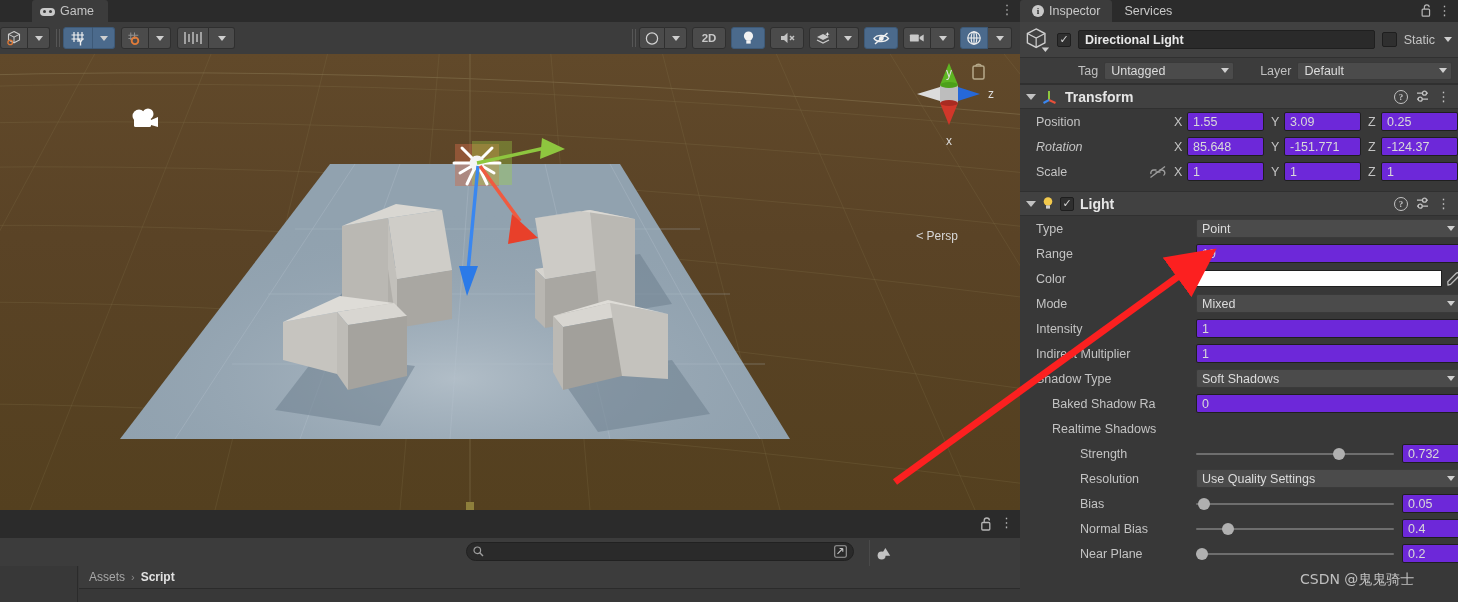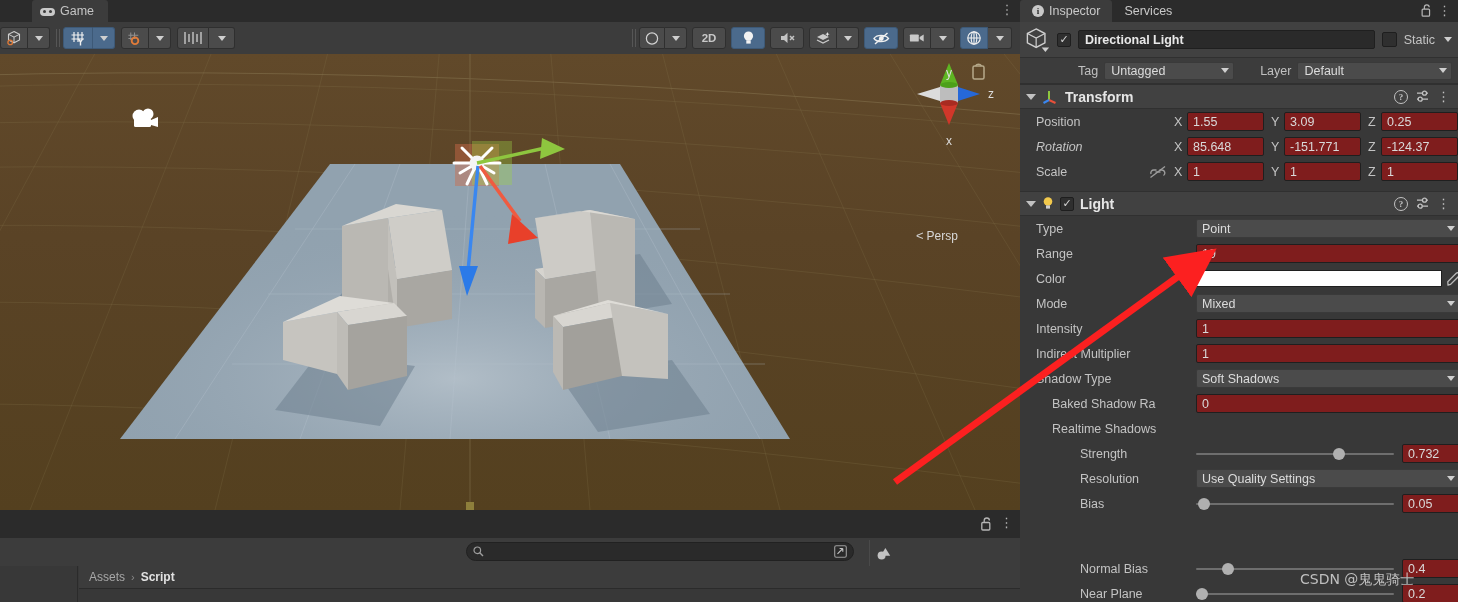--- a/index.html
+++ b/index.html
@@ -108,21 +108,21 @@
   .comp-title { color:#e6e6e6; font-size:14px; font-weight:bold; }
   .comp-right { margin-left:auto; display:flex; align-items:center; gap:8px; padding-right:2px; }
   .qicon { width:14px;height:14px;border-radius:50%;border:1.6px solid #c2c2c2;color:#c2c2c2;
            font-size:9px;font-weight:bold;display:flex;align-items:center;justify-content:center;
            font-family:"Liberation Serif",serif;}
 
   
   .prow { height:25px; display:flex; align-items:center; padding-left:16px; font-size:12.5px; color:#c3c3c3; }
   .prow .pname { width:160px; flex:none; }
   .axis { color:#c3c3c3; width:13px; flex:none; }
-  .nfield { background:#7f1d1d; border:1px solid #1f1f1f; border-radius:2px; height:19px;
+  .nfield { background:#6d28d9; border:1px solid #1f1f1f; border-radius:2px; height:19px;
             color:#d9d9d9; font-size:12.5px; display:flex; align-items:center; padding:0 5px; overflow:hidden;
             white-space:nowrap; }
   .wide-dd { background:#4b4b4b; border:1px solid #3a3a3a; border-radius:2px; height:19px;
              display:flex; align-items:center; color:#dcdcdc; font-size:12.5px; padding:0 5px;
              position:relative; }
   .wide-dd .caret { position:absolute; right:4px; }
   .slider { position:relative; height:19px; display:flex; align-items:center; }
   .strack { position:absolute; left:0; right:0; height:2px; background:#6e6e6e; border-radius:1px; }
   .sknob { position:absolute; width:12px; height:12px; border-radius:50%; background:#b0b0b0; }
   .colorswatch { height:17px; background:#ffffff; border:1px solid #1f1f1f; }
@@ -717,21 +717,21 @@
       <span class="pname" style="width:116px;">Bias</span>
       <div class="slider" style="flex:1;margin-right:8px;">
         <div class="strack"></div>
         <div class="sknob" style="left:1%;"></div>
       </div>
       <div class="nfield" style="width:58px;flex:none;margin-right:-2px;">
         <span>0.05</span>
       </div>
     </div>
 
-    <div class="prow" style="padding-left:60px;margin-top:40px;">
+    <div class="prow" style="padding-left:60px;">
       <span class="pname" style="width:116px;">Normal Bias</span>
       <div class="slider" style="flex:1;margin-right:8px;">
         <div class="strack"></div>
         <div class="sknob" style="left:13%;"></div>
       </div>
       <div class="nfield" style="width:58px;flex:none;margin-right:-2px;">
         <span>0.4</span>
       </div>
     </div>
 

